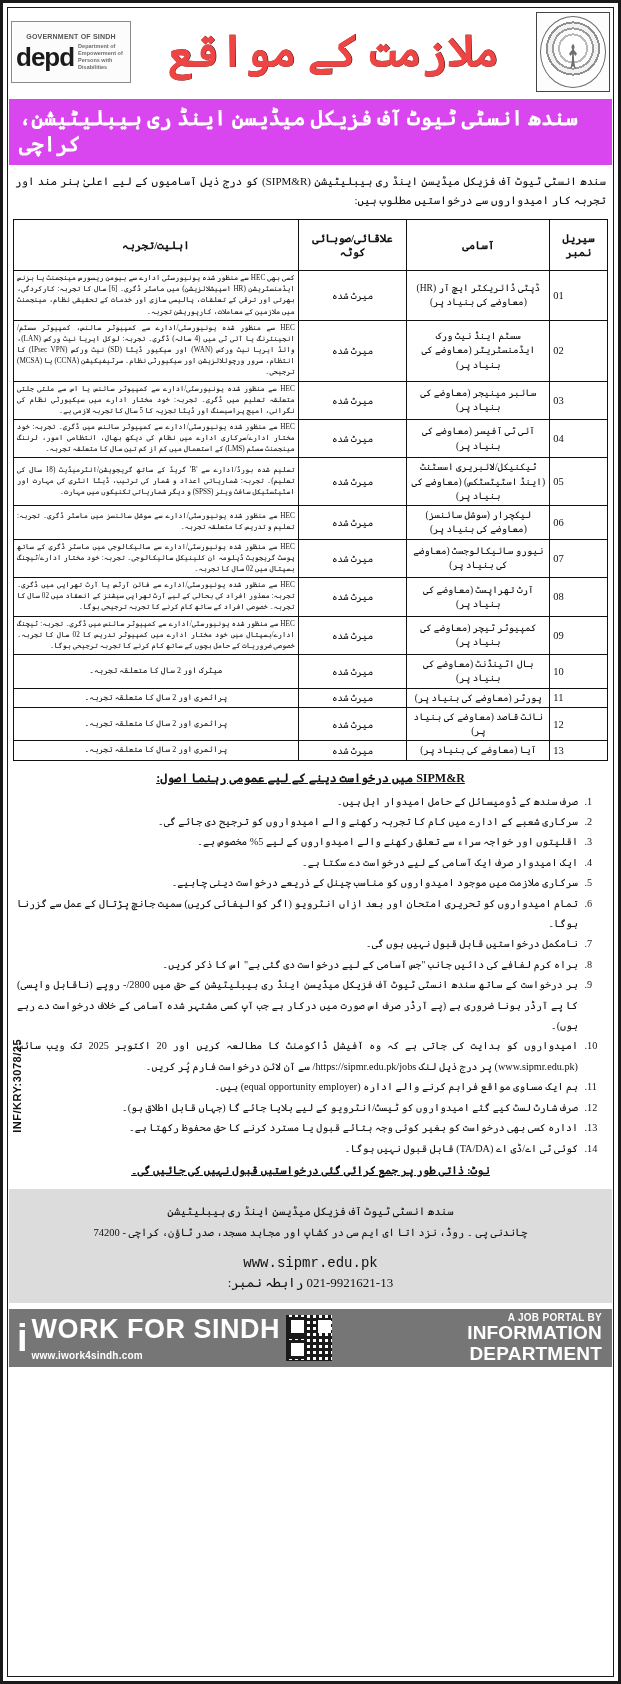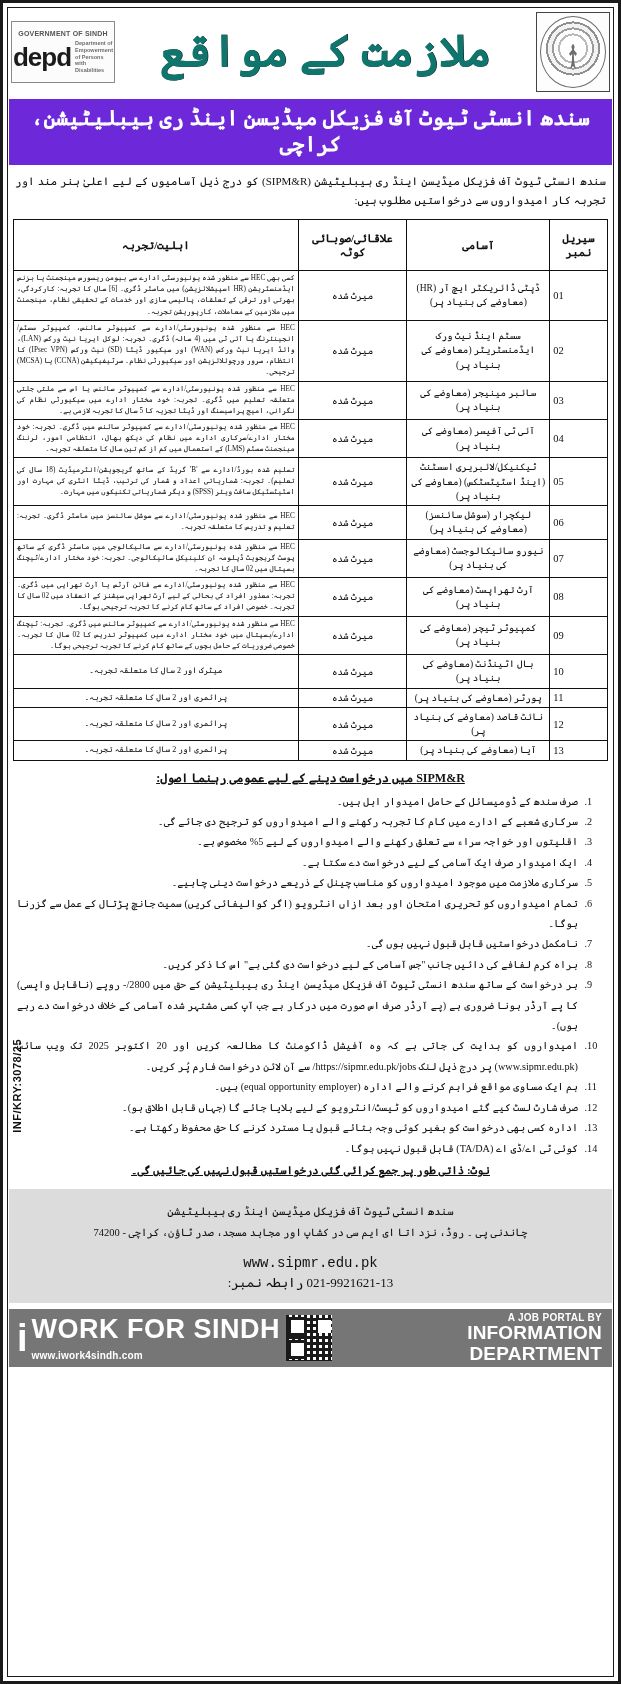--- a/index.html
+++ b/index.html
@@ -72,25 +72,25 @@
   .urdu-big-title {
     flex: 1 1 auto;
     text-align: center;
     font-family: "Liberation Serif", "DejaVu Serif", serif;
     font-size: 44px;
     font-weight: bold;
     letter-spacing: 0px;
     line-height: 1;
     direction: rtl;
     padding: 0 6px;
-    color: #0f766e;
+    color: #ef4444;
     text-shadow: 0.5px 0 0 #0d0d0d;
   }
   .depd-box {
-    width: 104px;
+    width: 120px;
     height: 62px;
     border: 1px solid #8a8a8a;
     background: #fcfcfc;
     flex: 0 0 auto;
     display: flex;
     flex-direction: column;
     align-items: center;
     justify-content: center;
     padding: 3px 4px;
     box-sizing: border-box;
@@ -124,23 +124,23 @@
     line-height: 1.25;
     color: #6d6d6d;
     font-weight: bold;
     text-align: left;
     direction: ltr;
     max-width: 48px;
   }
 
   
   .black-banner {
-    background: #6d28d9;
+    background: #d946ef;
     color: #ffffff;
-    text-align: center;
+    text-align: left;
     padding: 6px 10px 7px 10px;
     margin: 0 6px;
   }
   .bb-line1 {
     font-size: 21px;
     font-weight: bold;
     line-height: 1.25;
     direction: rtl;
   }
   .bb-line2 {

